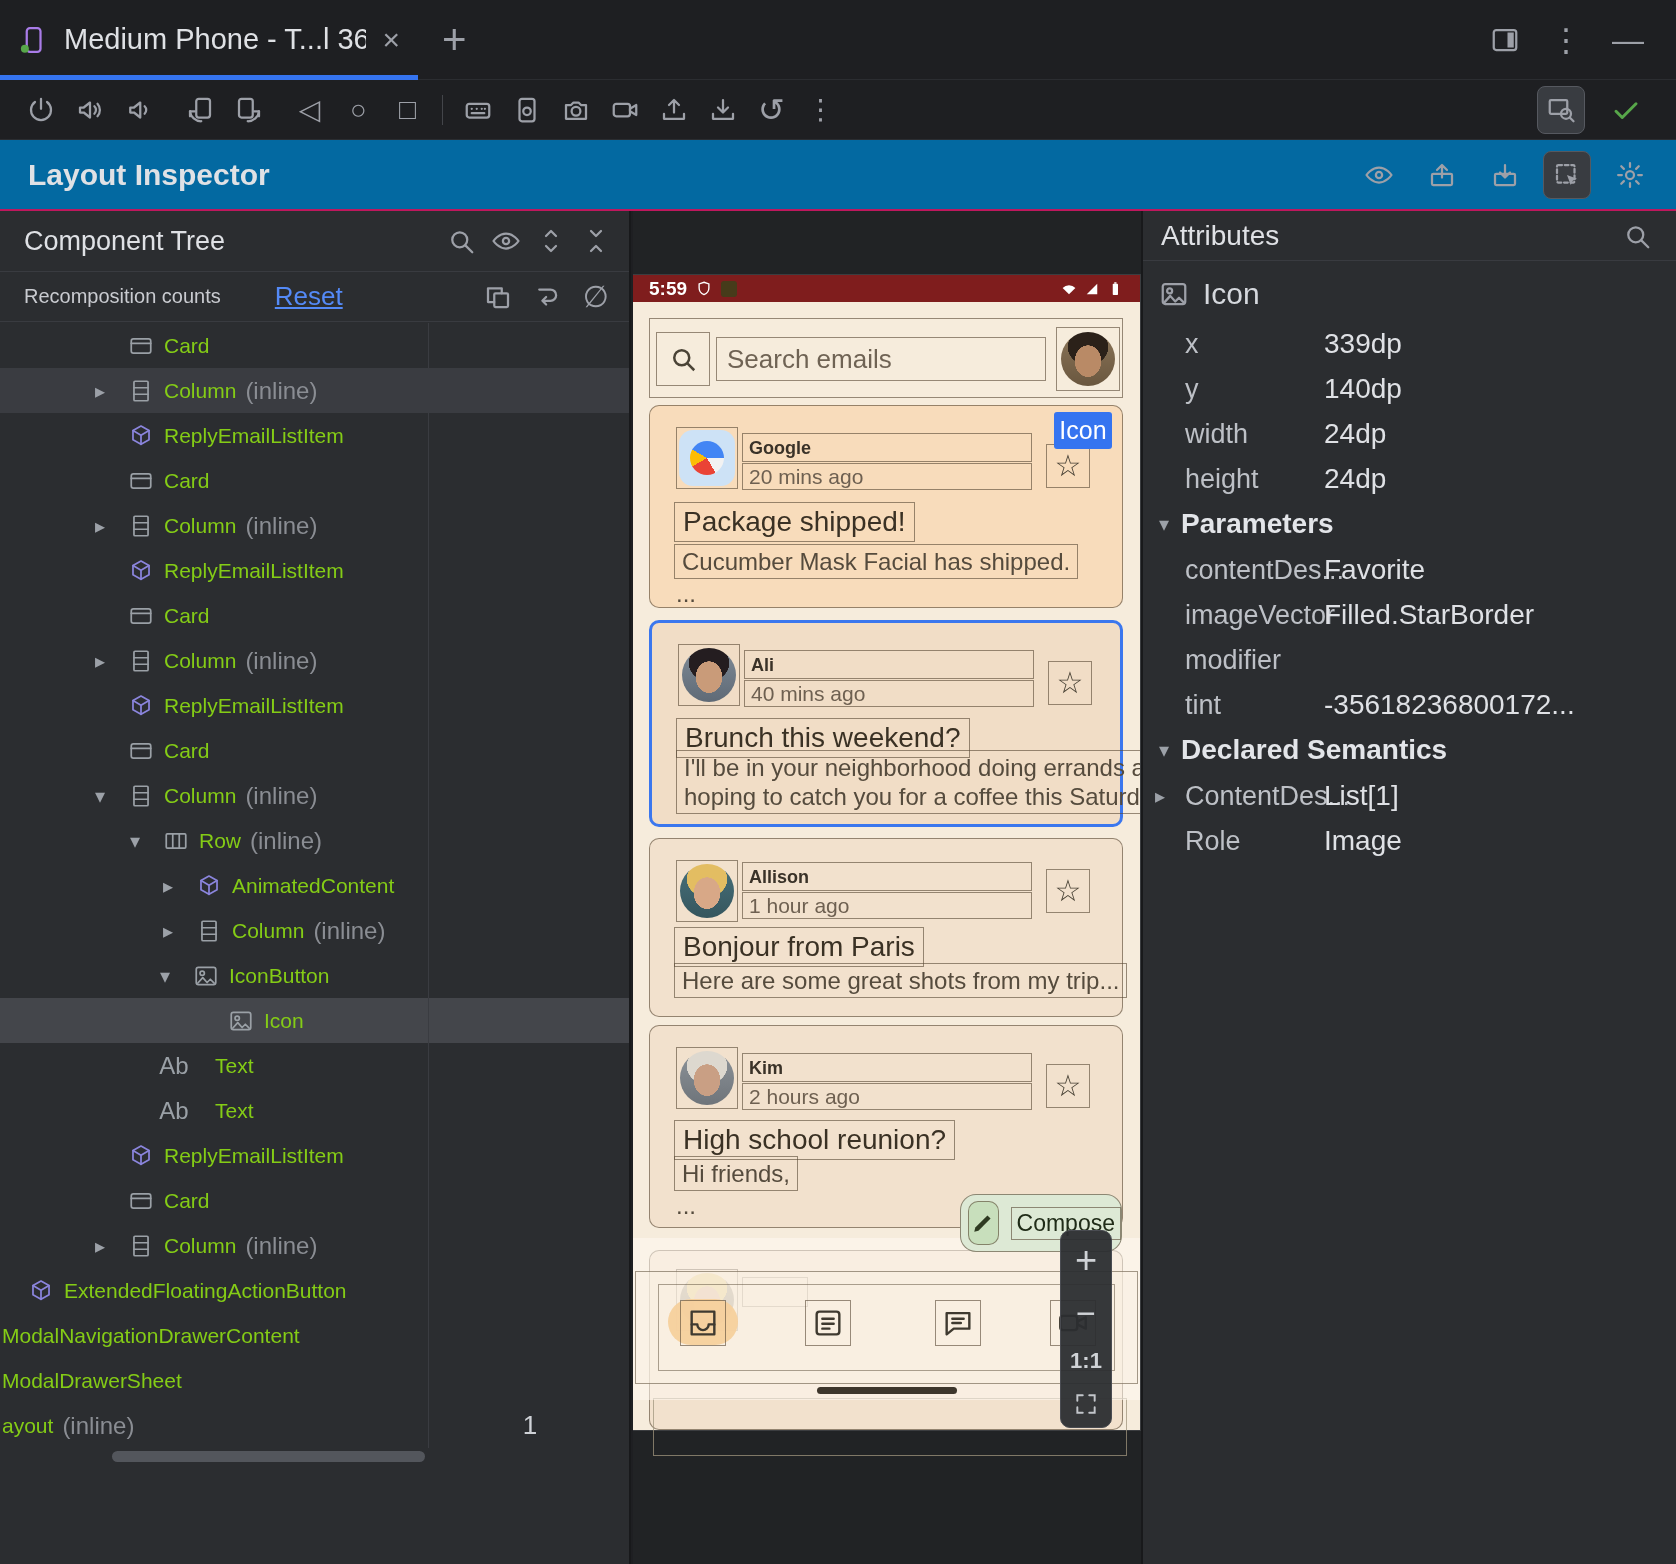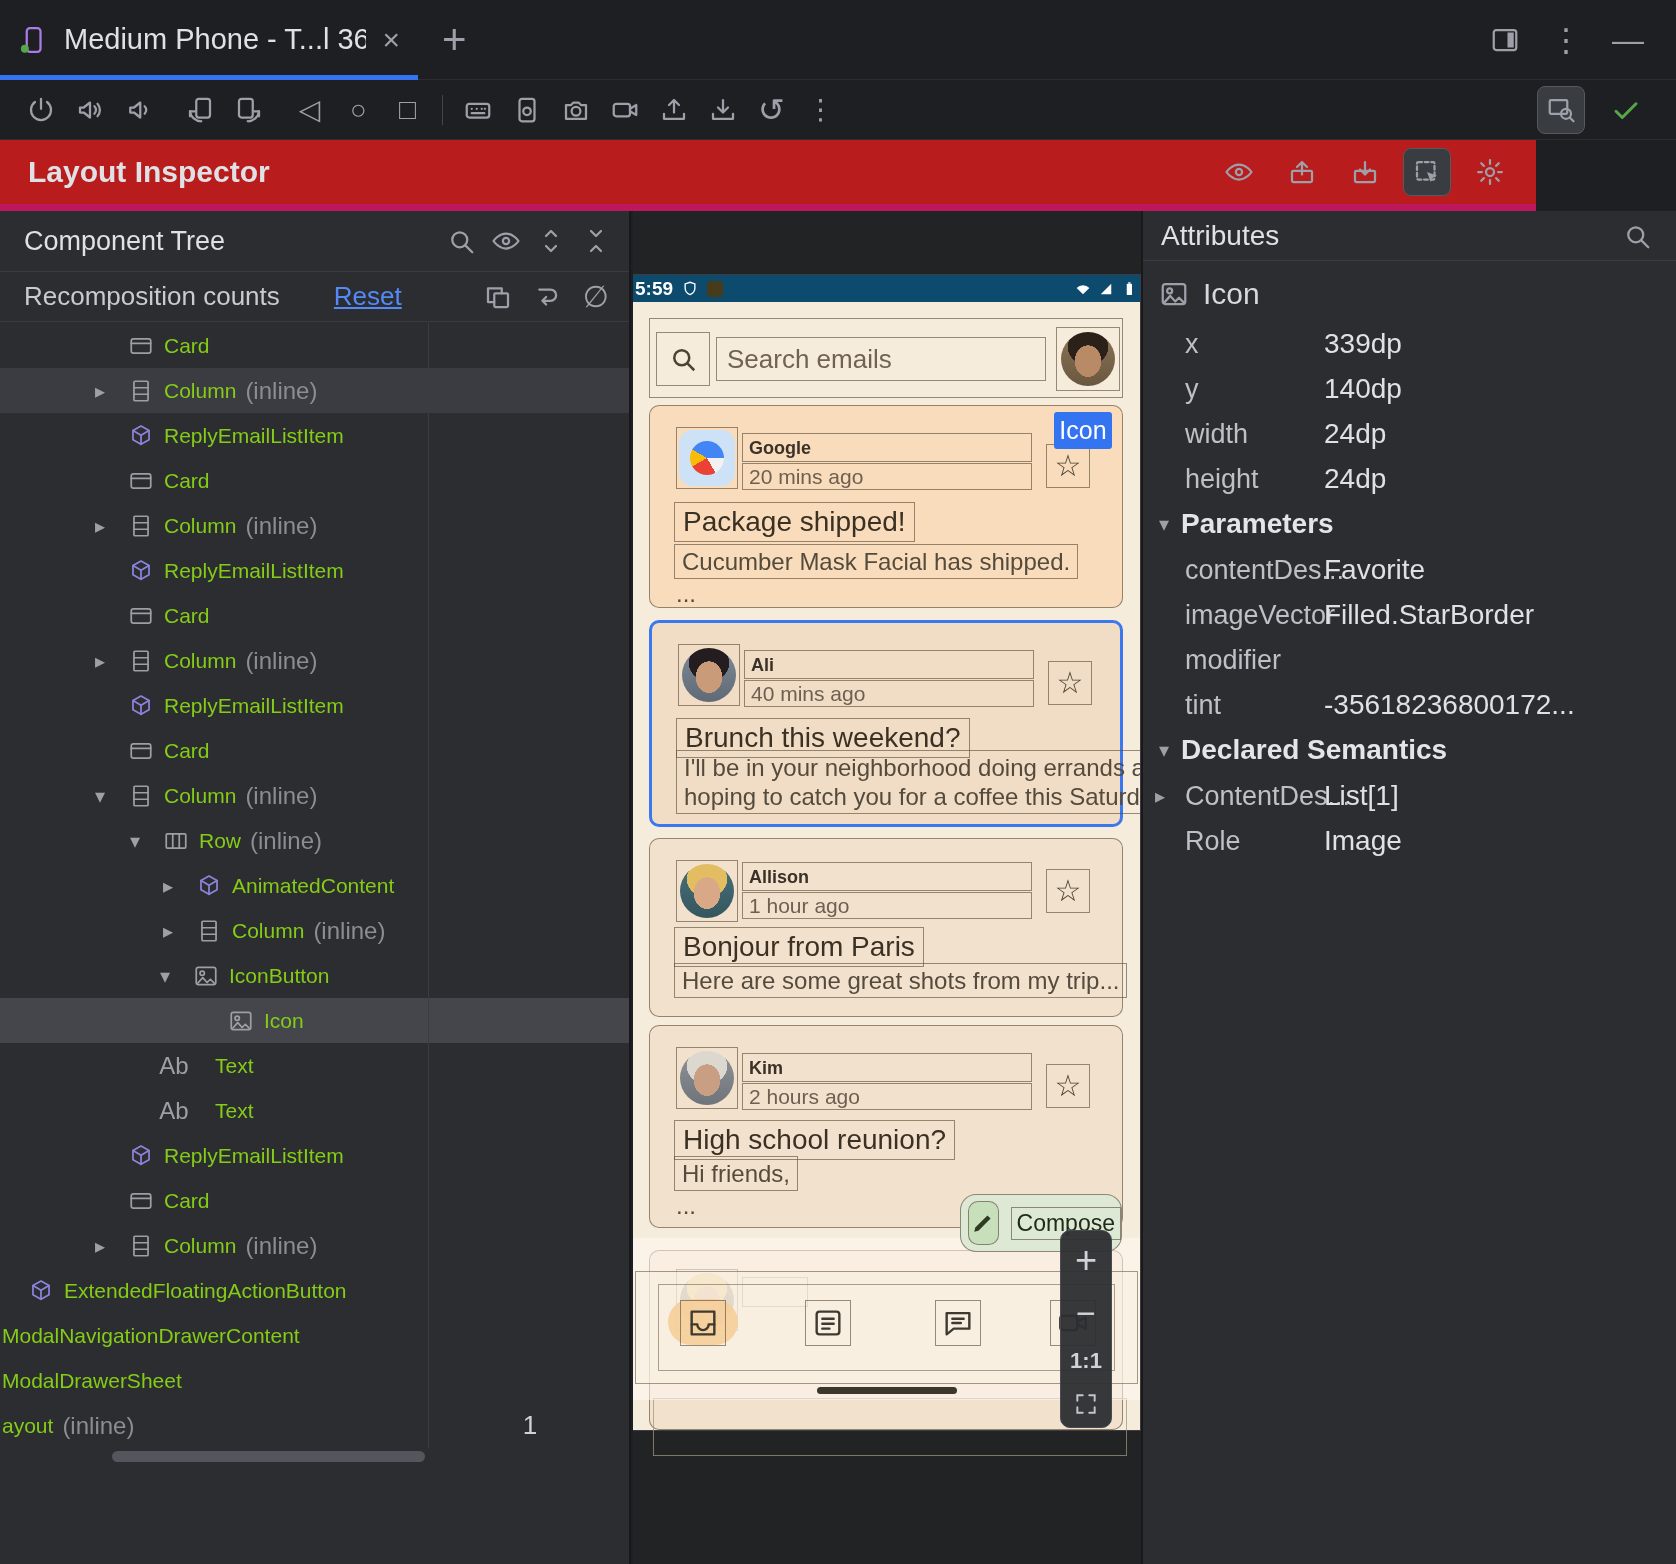--- a/index.html
+++ b/index.html
@@ -20,35 +20,35 @@
 .tab-plus{font-size:42px;font-weight:300;color:#9da0a8;margin-left:24px}
 .win-controls{margin-left:auto;display:flex;align-items:center;gap:30px;padding-right:32px}
 .win-controls .glyph{font-size:32px}
 
 .toolbar{position:absolute;top:80px;left:0;width:1676px;height:60px;display:flex;align-items:center;padding-left:16px;border-bottom:1px solid #2b2d31;background:#1e1f22}
 .tbtn{width:49px;height:48px;display:flex;align-items:center;justify-content:center;border-radius:6px;flex:none}
 .sep{width:1px;height:30px;background:#43454a;margin:0 10px;flex:none}
 .tb-right{margin-left:auto;display:flex;align-items:center;gap:16px;padding-right:26px}
 .boxed{border:1px solid #565960;background:#393c41;border-radius:8px;width:48px;height:48px}
 
-.li-header{position:absolute;top:140px;left:0;width:1536px;height:71px;display:flex;align-items:center;border-bottom:7px solid #be185d;background:#b91c1c}
+.li-header{position:absolute;top:140px;left:0;width:1676px;height:71px;display:flex;align-items:center;border-bottom:2px solid #be185d;background:#0369a1}
 .li-title{font-size:30px;font-weight:700;padding-left:28px}
 .li-icons{margin-left:auto;display:flex;align-items:center;gap:14px;padding-right:22px}
 
 
 .panel-left{position:absolute;top:211px;left:0;width:631px;height:1353px;background:#2b2d30;border-right:2px solid #18191b;overflow:hidden}
 .panel-center{position:absolute;top:211px;left:633px;width:508px;height:1353px;background:#212325;overflow:hidden}
 .panel-right{position:absolute;top:211px;left:1141px;width:535px;height:1353px;background:#2b2d30;border-left:2px solid #18191b;overflow:hidden}
 
 
 .ct-header{height:61px;display:flex;align-items:center;padding:0 18px 0 24px;border-bottom:1px solid #393b40}
 .ct-title{font-size:27px}
 .ct-icons{margin-left:auto;display:flex;align-items:center;gap:15px}
 .ct-sub{height:50px;display:flex;align-items:center;padding:0 20px 0 24px;border-bottom:1px solid #393b40}
-.ct-sub-label{font-size:26px;color:#c9cbd0}
+.ct-sub-label{font-size:20px;color:#c9cbd0}
 .reset-link{font-size:26px;color:#548af7;text-decoration:underline;margin-left:54px}
 .ct-sub-icons{margin-left:auto;display:flex;align-items:center;gap:20px}
 
 .tree{position:absolute;top:112px;left:0;width:631px}
 .tree-row{height:45px;display:flex;align-items:stretch}
 .tree-row.hov{background:#3a3c41}
 .tree-row.sel{background:#44464b}
 .tree-main{width:429px;flex:none;display:flex;align-items:center;overflow:hidden;border-right:1px solid #3a3c41}
 .tchev{flex:none;width:33px;font-size:20px;color:#9ca1a8}
 .ticon{flex:none;width:26px;height:26px;margin-right:10px;display:flex;align-items:center;justify-content:center}
@@ -56,21 +56,21 @@
 .ic2{width:26px;height:26px}
 .ic2 *{stroke:#9aa0a6;stroke-width:1.6;fill:none;stroke-linejoin:round;stroke-linecap:round}
 .ic2.comp *{stroke:#8b85dd}
 .tlabel{font-size:21px;color:#84cc16;white-space:nowrap}
 .tsuffix{font-size:24px;color:#8a8d93;margin-left:9px;white-space:nowrap}
 .tcount{flex:1;display:flex;align-items:center;justify-content:center;font-size:26px;color:#cfd2d7}
 .h-scroll{position:absolute;top:1240px;left:112px;width:313px;height:11px;border-radius:6px;background:#53565c}
 
 
 .device{position:absolute;left:0;top:64px;width:507px;height:1155px;background:#f6ecdc;overflow:hidden;outline:1px solid #3b3d40}
-.statusbar{position:absolute;top:0;left:0;width:507px;height:27px;background:#0c4a6e;display:flex;align-items:center;padding:0 2px;gap:8px}
+.statusbar{position:absolute;top:0;left:0;width:507px;height:27px;background:#7f1d1d;display:flex;align-items:center;padding:0 16px;gap:8px}
 .sb-time{color:#fff;font-size:19px;font-weight:700}
 .sb-badge{width:16px;height:16px;border-radius:3px;background:#463b1a}
 .sb-right{margin-left:auto;display:flex;align-items:center;gap:5px}
 .bounds{border:1px solid rgba(90,75,55,.62)}
 .search-region{position:absolute;left:16px;top:43px;width:474px;height:80px}
 .sq-iconbox{position:absolute;left:6px;top:13px;width:54px;height:54px;display:flex;align-items:center;justify-content:center}
 .sq-input{position:absolute;left:66px;top:18px;width:330px;height:44px;font-size:26px;color:#6f6354;display:flex;align-items:center;padding-left:10px}
 .sq-avbox{position:absolute;left:406px;top:8px;width:64px;height:64px;display:flex;align-items:center;justify-content:center}
 .av{width:54px;height:54px;border-radius:50%}
 .av-photo{background:

